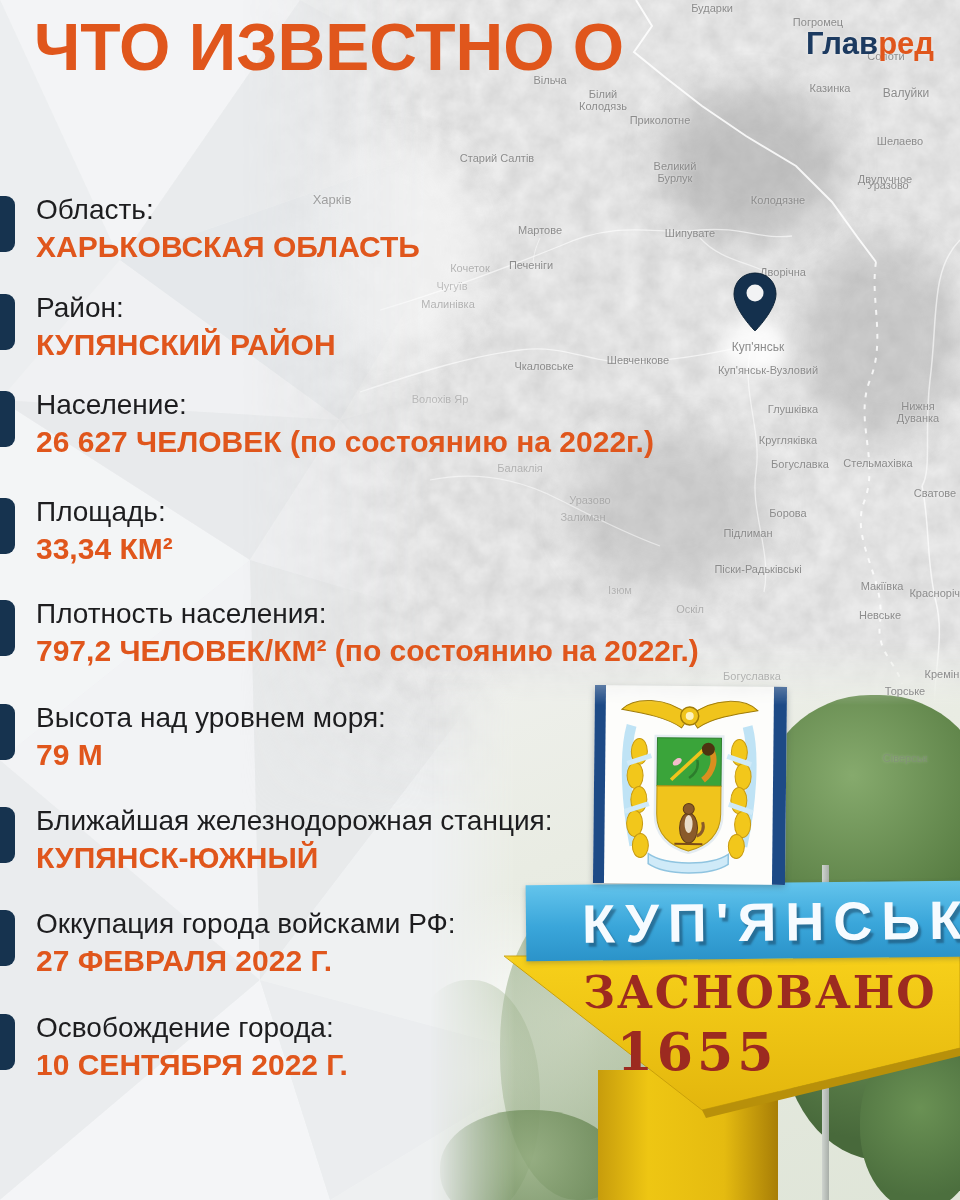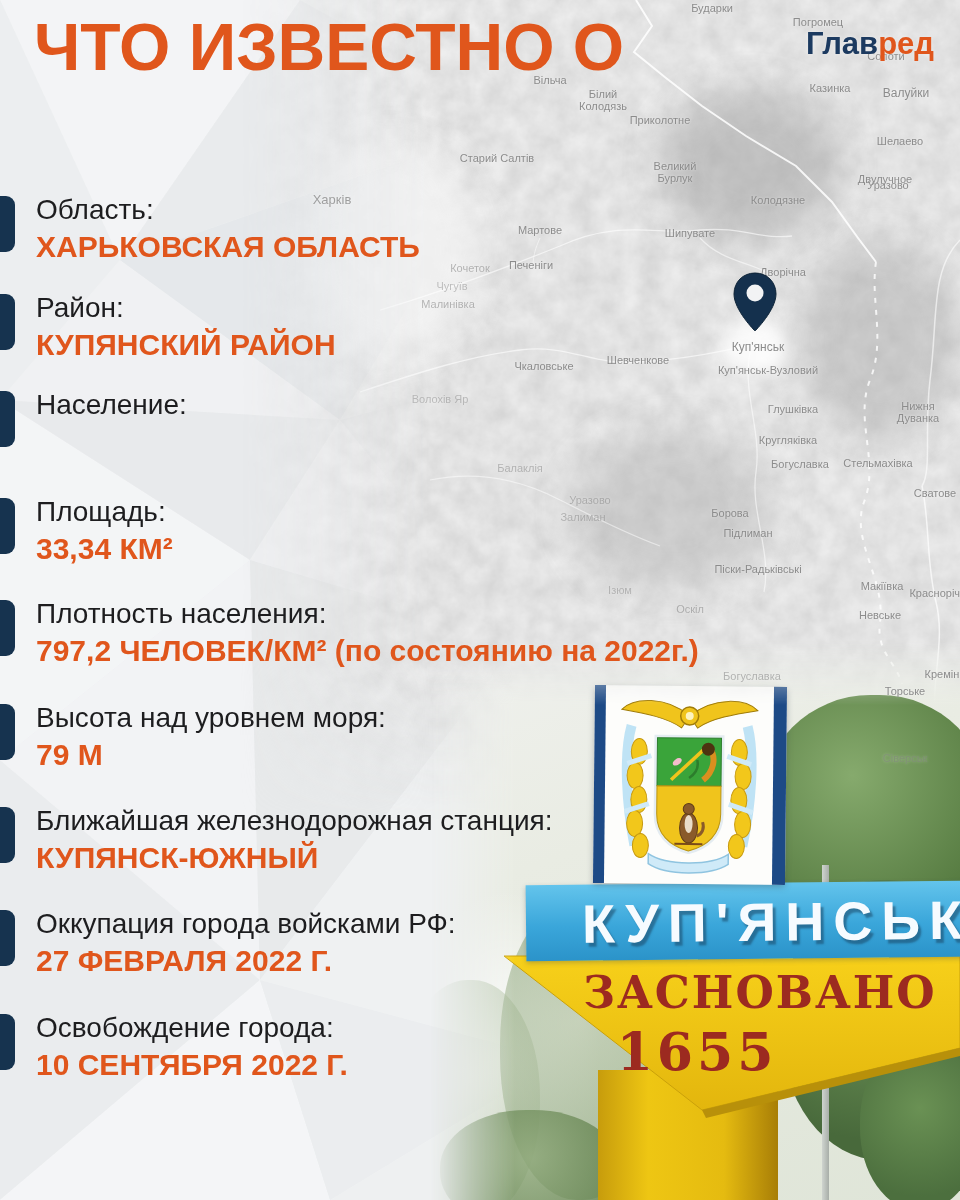--- a/index.html
+++ b/index.html
@@ -176,21 +176,21 @@
       <span class="map-label" style="left: 440px; top: 399px; opacity: 0.5;">Волохів Яр</span>
       <span class="map-label" style="left: 793px; top: 409px;">Глушківка</span>
       <span class="map-label" style="left: 788px; top: 440px;">Кругляківка</span>
       <span class="map-label" style="left: 800px; top: 464px;">Богуславка</span>
       <span class="map-label" style="left: 878px; top: 463px;">Стельмахівка</span>
       <span class="map-label" style="left: 918px; top: 412px;">Нижня
 Дуванка</span>
       <span class="map-label" style="left: 520px; top: 468px; opacity: 0.55;">Балаклія</span>
       <span class="map-label" style="left: 590px; top: 500px; opacity: 0.55;">Уразово</span>
       <span class="map-label" style="left: 583px; top: 517px; opacity: 0.55;">Залиман</span>
-      <span class="map-label" style="left: 730px; top: 513px;">Борова</span>
+      <span class="map-label" style="left: 788px; top: 513px;">Борова</span>
       <span class="map-label" style="left: 748px; top: 533px;">Підлиман</span>
       <span class="map-label" style="left: 935px; top: 493px;">Сватове</span>
       <span class="map-label" style="left: 758px; top: 569px;">Піски-Радьківські</span>
       <span class="map-label" style="left: 882px; top: 586px;">Макіївка</span>
       <span class="map-label" style="left: 952px; top: 593px;">Красноріченське</span>
       <span class="map-label" style="left: 880px; top: 615px;">Невське</span>
       <span class="map-label" style="left: 620px; top: 590px; opacity: 0.5;">Ізюм</span>
       <span class="map-label" style="left: 690px; top: 609px; opacity: 0.6;">Оскіл</span>
       <span class="map-label" style="left: 752px; top: 676px; opacity: 0.6;">Богуславка</span>
       <span class="map-label" style="left: 905px; top: 691px;">Торське</span>
@@ -215,20 +215,21 @@
     <div class="value">КУПЯНСКИЙ РАЙОН</div>
   </div>
   <div class="fact" style="top:194px">
     <div class="bar"></div>
     <div class="label">Область:</div>
     <div class="value">ХАРЬКОВСКАЯ ОБЛАСТЬ</div>
   </div>
   <div class="fact" style="top:389px">
     <div class="bar"></div>
     <div class="label">Население:</div>
+    <div class="value">26 627 ЧЕЛОВЕК (по состоянию на 2022г.)</div>
   </div>
   <div class="fact" style="top:496px">
     <div class="bar"></div>
     <div class="label">Площадь:</div>
     <div class="value">33,34 КМ²</div>
   </div>
   <div class="fact" style="top:598px">
     <div class="bar"></div>
     <div class="label">Плотность населения:</div>
     <div class="value">797,2 ЧЕЛОВЕК/КМ² (по состоянию на 2022г.)</div>

